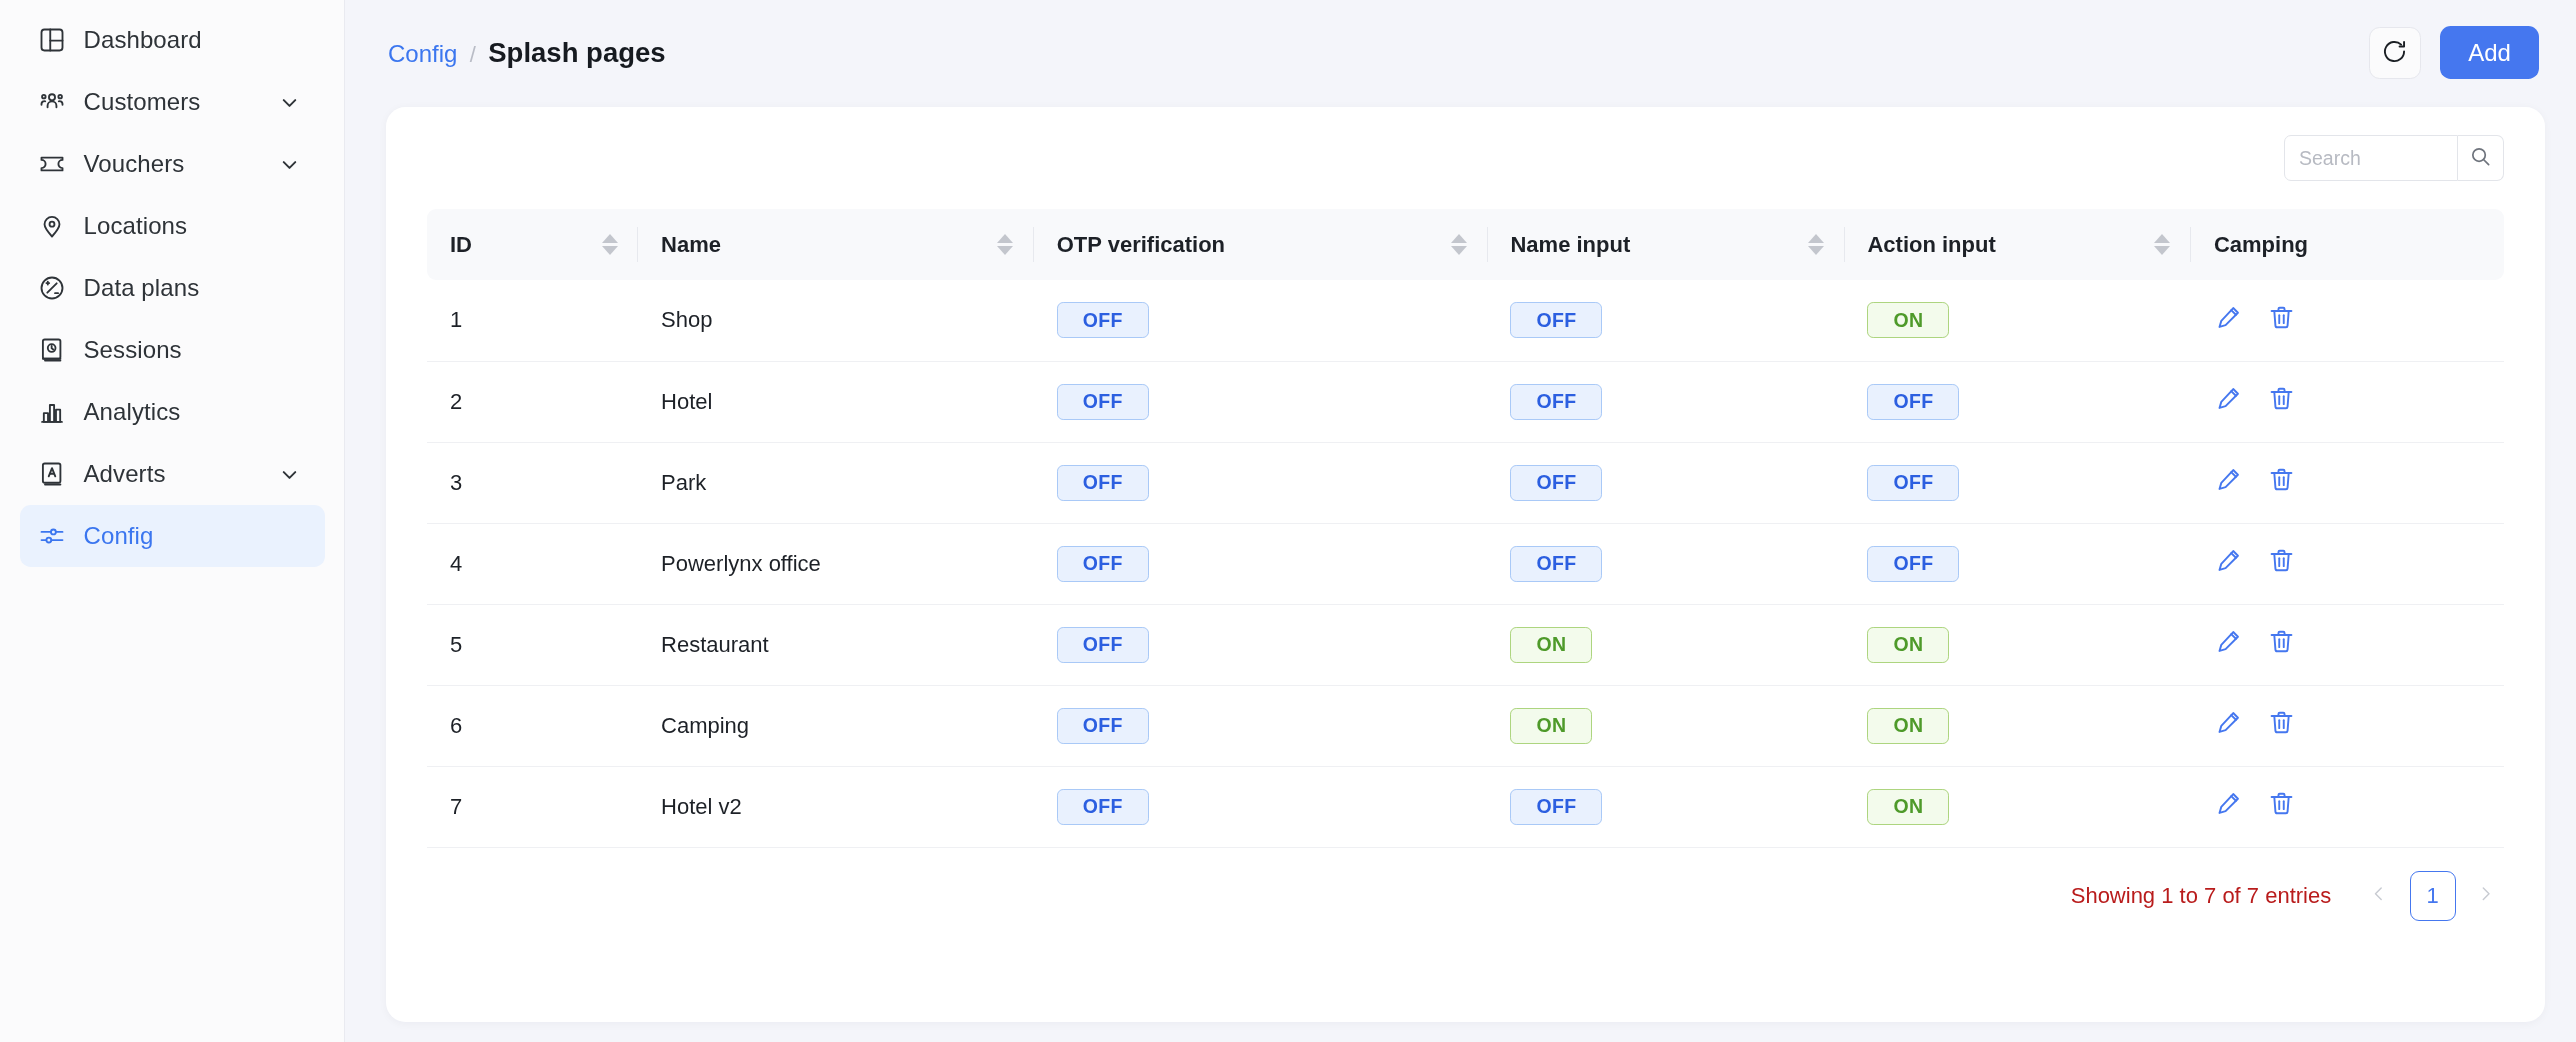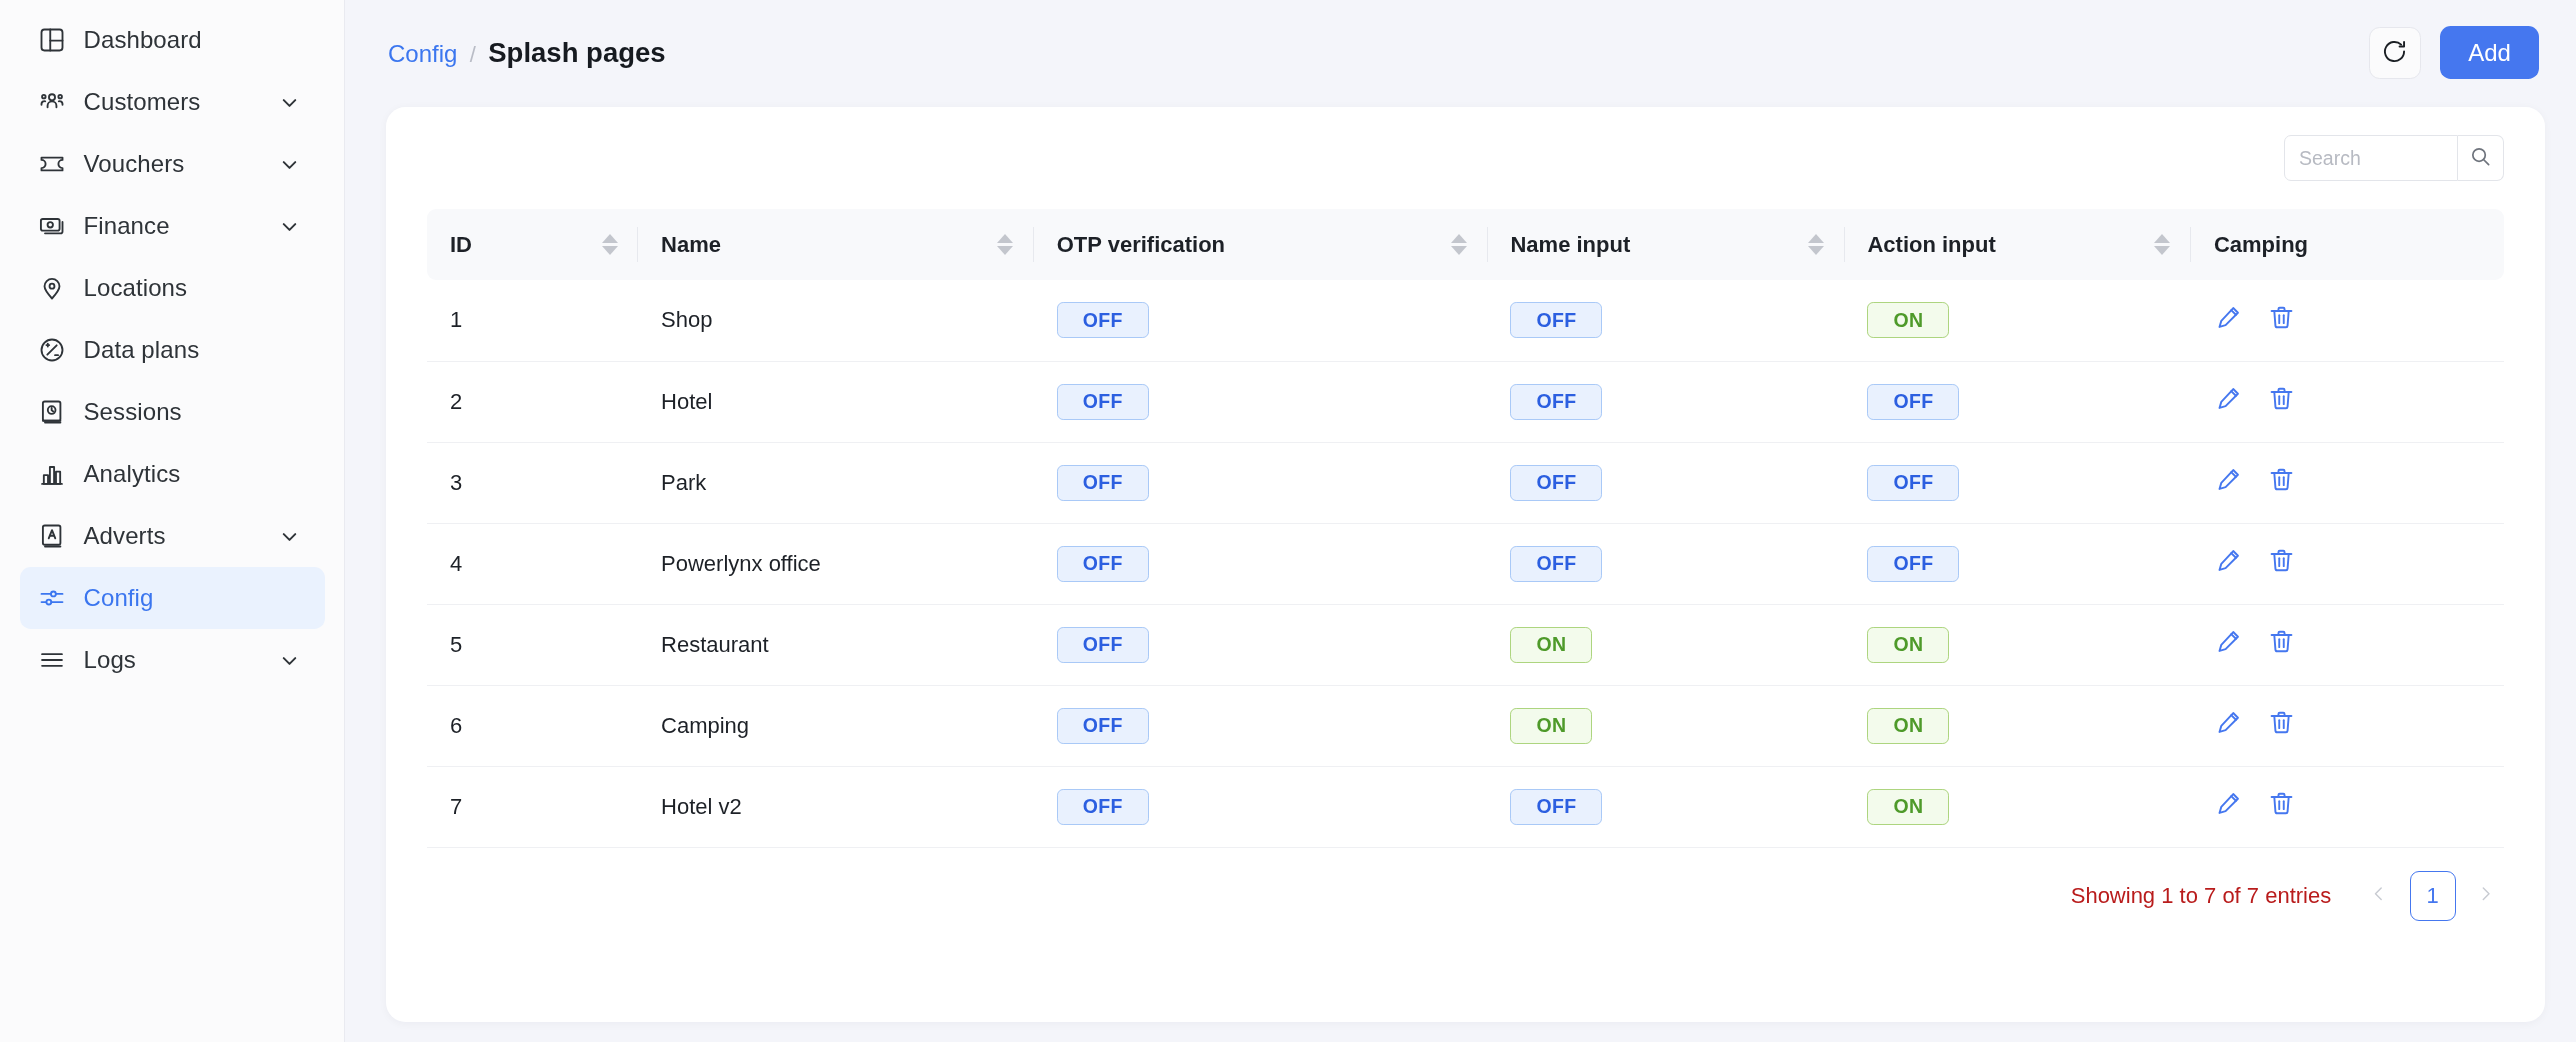--- a/index.html
+++ b/index.html
@@ -284,35 +284,20 @@
         <span class="lbl">Vouchers</span>
         <span class="chev">
           <svg width="23" height="23" viewBox="0 0 24 24" fill="none" stroke="currentColor" stroke-width="2.1" stroke-linecap="round" stroke-linejoin="round">
             <polyline points="6 9.5 12 15.5 18 9.5"></polyline>
           </svg>
         </span>
       </div>
       <div class="nav-item">
         <span class="ico">
           <svg width="28" height="28" viewBox="0 0 24 24" fill="none" stroke="currentColor" stroke-width="1.6" stroke-linecap="round" stroke-linejoin="round">
-            <rect x="2.5" y="6" width="16" height="10" rx="1.6"></rect>
-            <circle cx="10.5" cy="11" r="2.3"></circle>
-            <path d="M21 8.5v8.2a1.6 1.6 0 0 1-1.6 1.6H6"></path>
-          </svg>
-        </span>
-        <span class="lbl">Finance</span>
-        <span class="chev">
-          <svg width="23" height="23" viewBox="0 0 24 24" fill="none" stroke="currentColor" stroke-width="2.1" stroke-linecap="round" stroke-linejoin="round">
-            <polyline points="6 9.5 12 15.5 18 9.5"></polyline>
-          </svg>
-        </span>
-      </div>
-      <div class="nav-item">
-        <span class="ico">
-          <svg width="28" height="28" viewBox="0 0 24 24" fill="none" stroke="currentColor" stroke-width="1.6" stroke-linecap="round" stroke-linejoin="round">
             <path d="M12 21c4.2-4.6 6.4-7.7 6.4-10.4A6.4 6.4 0 0 0 5.6 10.6C5.6 13.3 7.8 16.4 12 21z"></path>
             <circle cx="12" cy="10.4" r="2.1"></circle>
           </svg>
         </span>
         <span class="lbl">Locations</span>
       </div>
       <div class="nav-item">
         <span class="ico">
           <svg width="28" height="28" viewBox="0 0 24 24" fill="none" stroke="currentColor" stroke-width="1.6" stroke-linecap="round" stroke-linejoin="round">
             <circle cx="12" cy="12" r="9"></circle>
@@ -367,35 +352,20 @@
           <svg width="28" height="28" viewBox="0 0 24 24" fill="none" stroke="currentColor" stroke-width="1.6" stroke-linecap="round" stroke-linejoin="round">
             <line x1="3" y1="8.5" x2="11" y2="8.5"></line>
             <line x1="15.5" y1="8.5" x2="21" y2="8.5"></line>
             <circle cx="13.2" cy="8.5" r="2.1"></circle>
             <line x1="3" y1="15.5" x2="7" y2="15.5"></line>
             <line x1="11.5" y1="15.5" x2="21" y2="15.5"></line>
             <circle cx="9.3" cy="15.5" r="2.1"></circle>
           </svg>
         </span>
         <span class="lbl">Config</span>
-      </div>
-      <div class="nav-item">
-        <span class="ico">
-          <svg width="28" height="28" viewBox="0 0 24 24" fill="none" stroke="currentColor" stroke-width="1.6" stroke-linecap="round" stroke-linejoin="round">
-            <line x1="3.5" y1="7" x2="20.5" y2="7"></line>
-            <line x1="3.5" y1="12" x2="20.5" y2="12"></line>
-            <line x1="3.5" y1="17" x2="20.5" y2="17"></line>
-          </svg>
-        </span>
-        <span class="lbl">Logs</span>
-        <span class="chev">
-          <svg width="23" height="23" viewBox="0 0 24 24" fill="none" stroke="currentColor" stroke-width="2.1" stroke-linecap="round" stroke-linejoin="round">
-            <polyline points="6 9.5 12 15.5 18 9.5"></polyline>
-          </svg>
-        </span>
       </div>
     </nav>
 
   <div class="main">
 
     <div class="topbar">
       <div class="crumbs">
         <span class="crumb-link">Config</span>
         <span class="crumb-sep">/</span>
         <span class="crumb-current">Splash pages</span>

